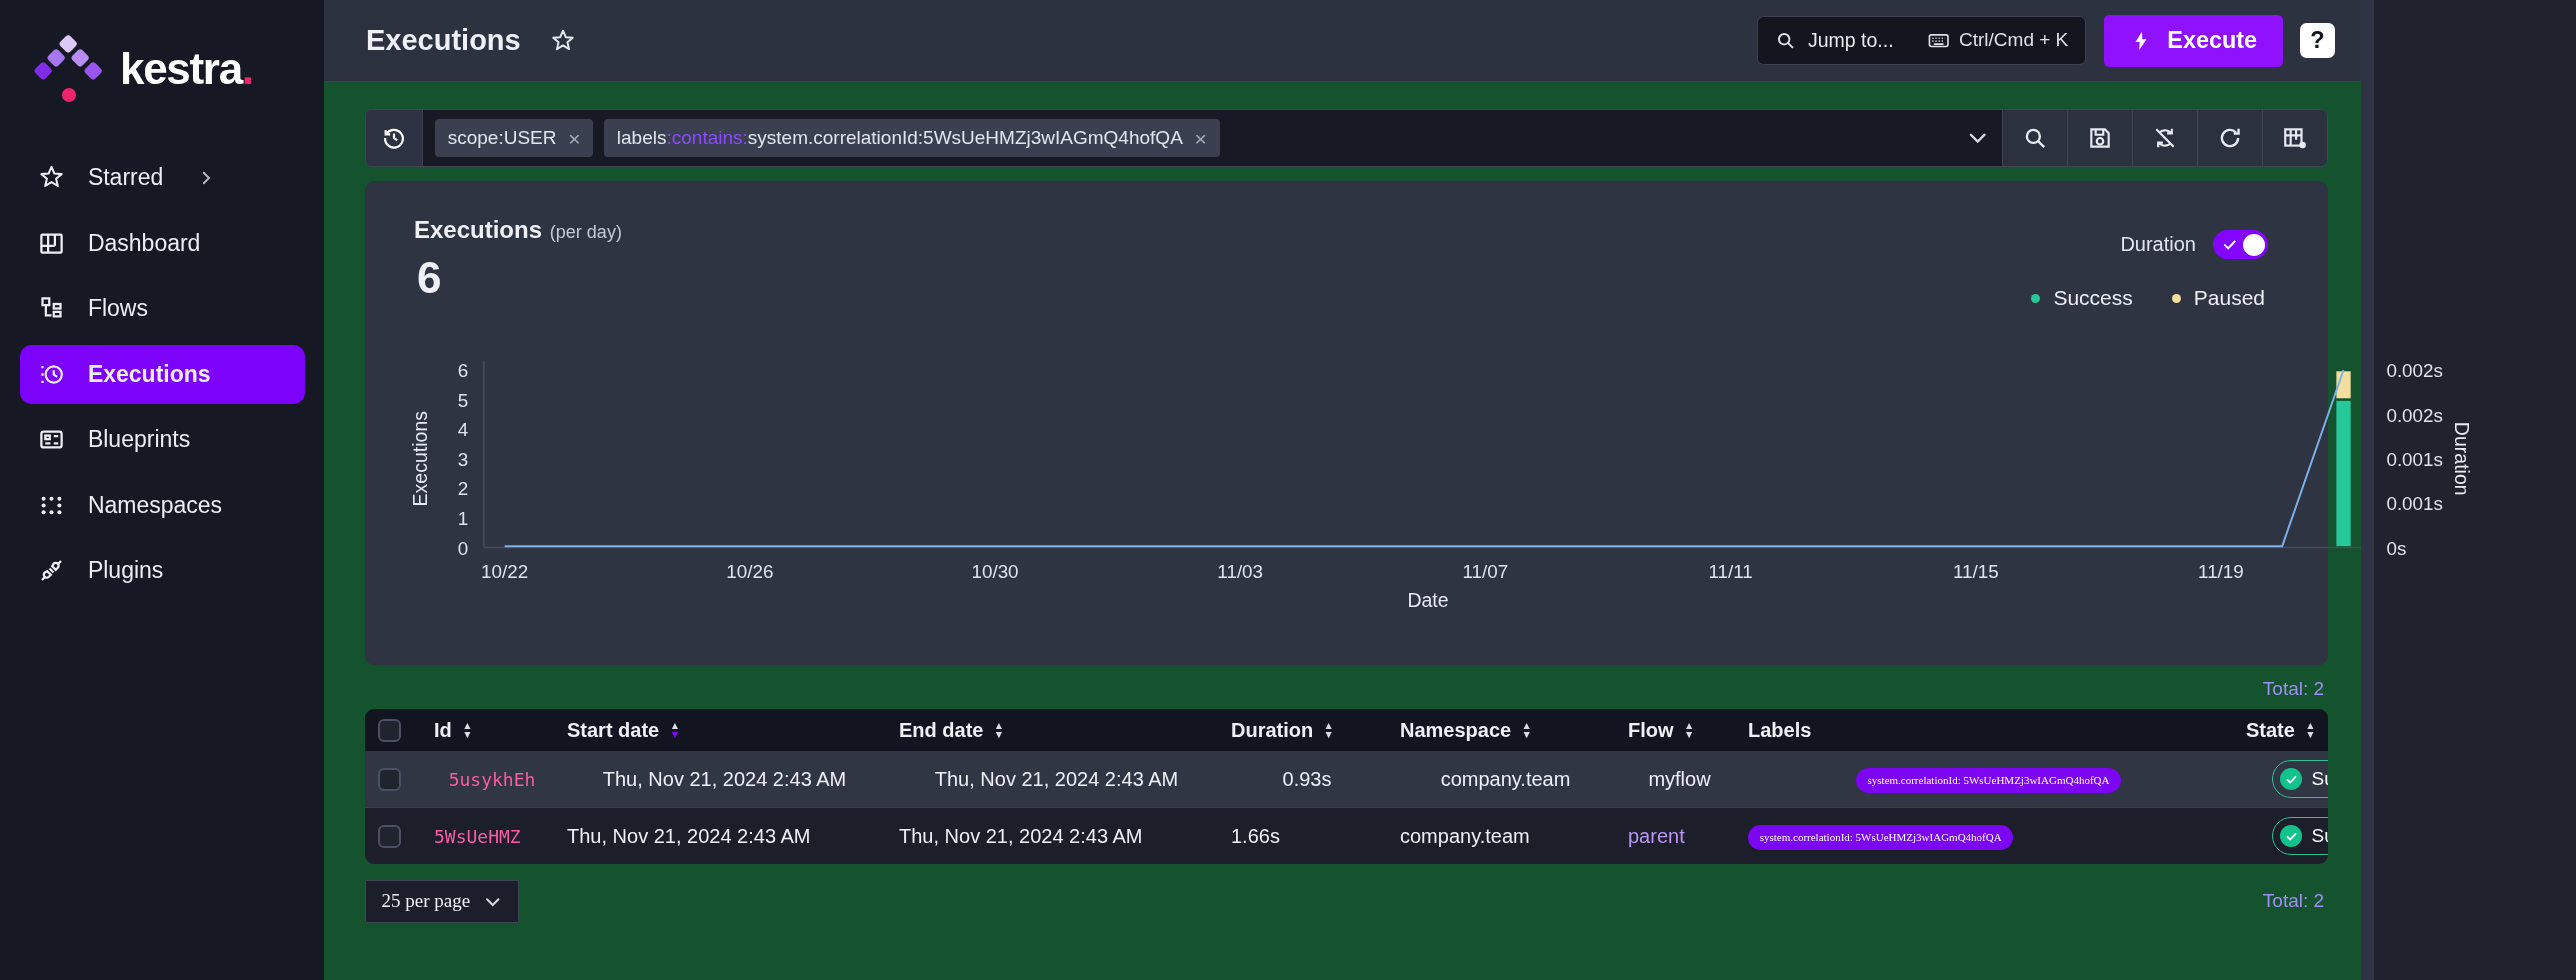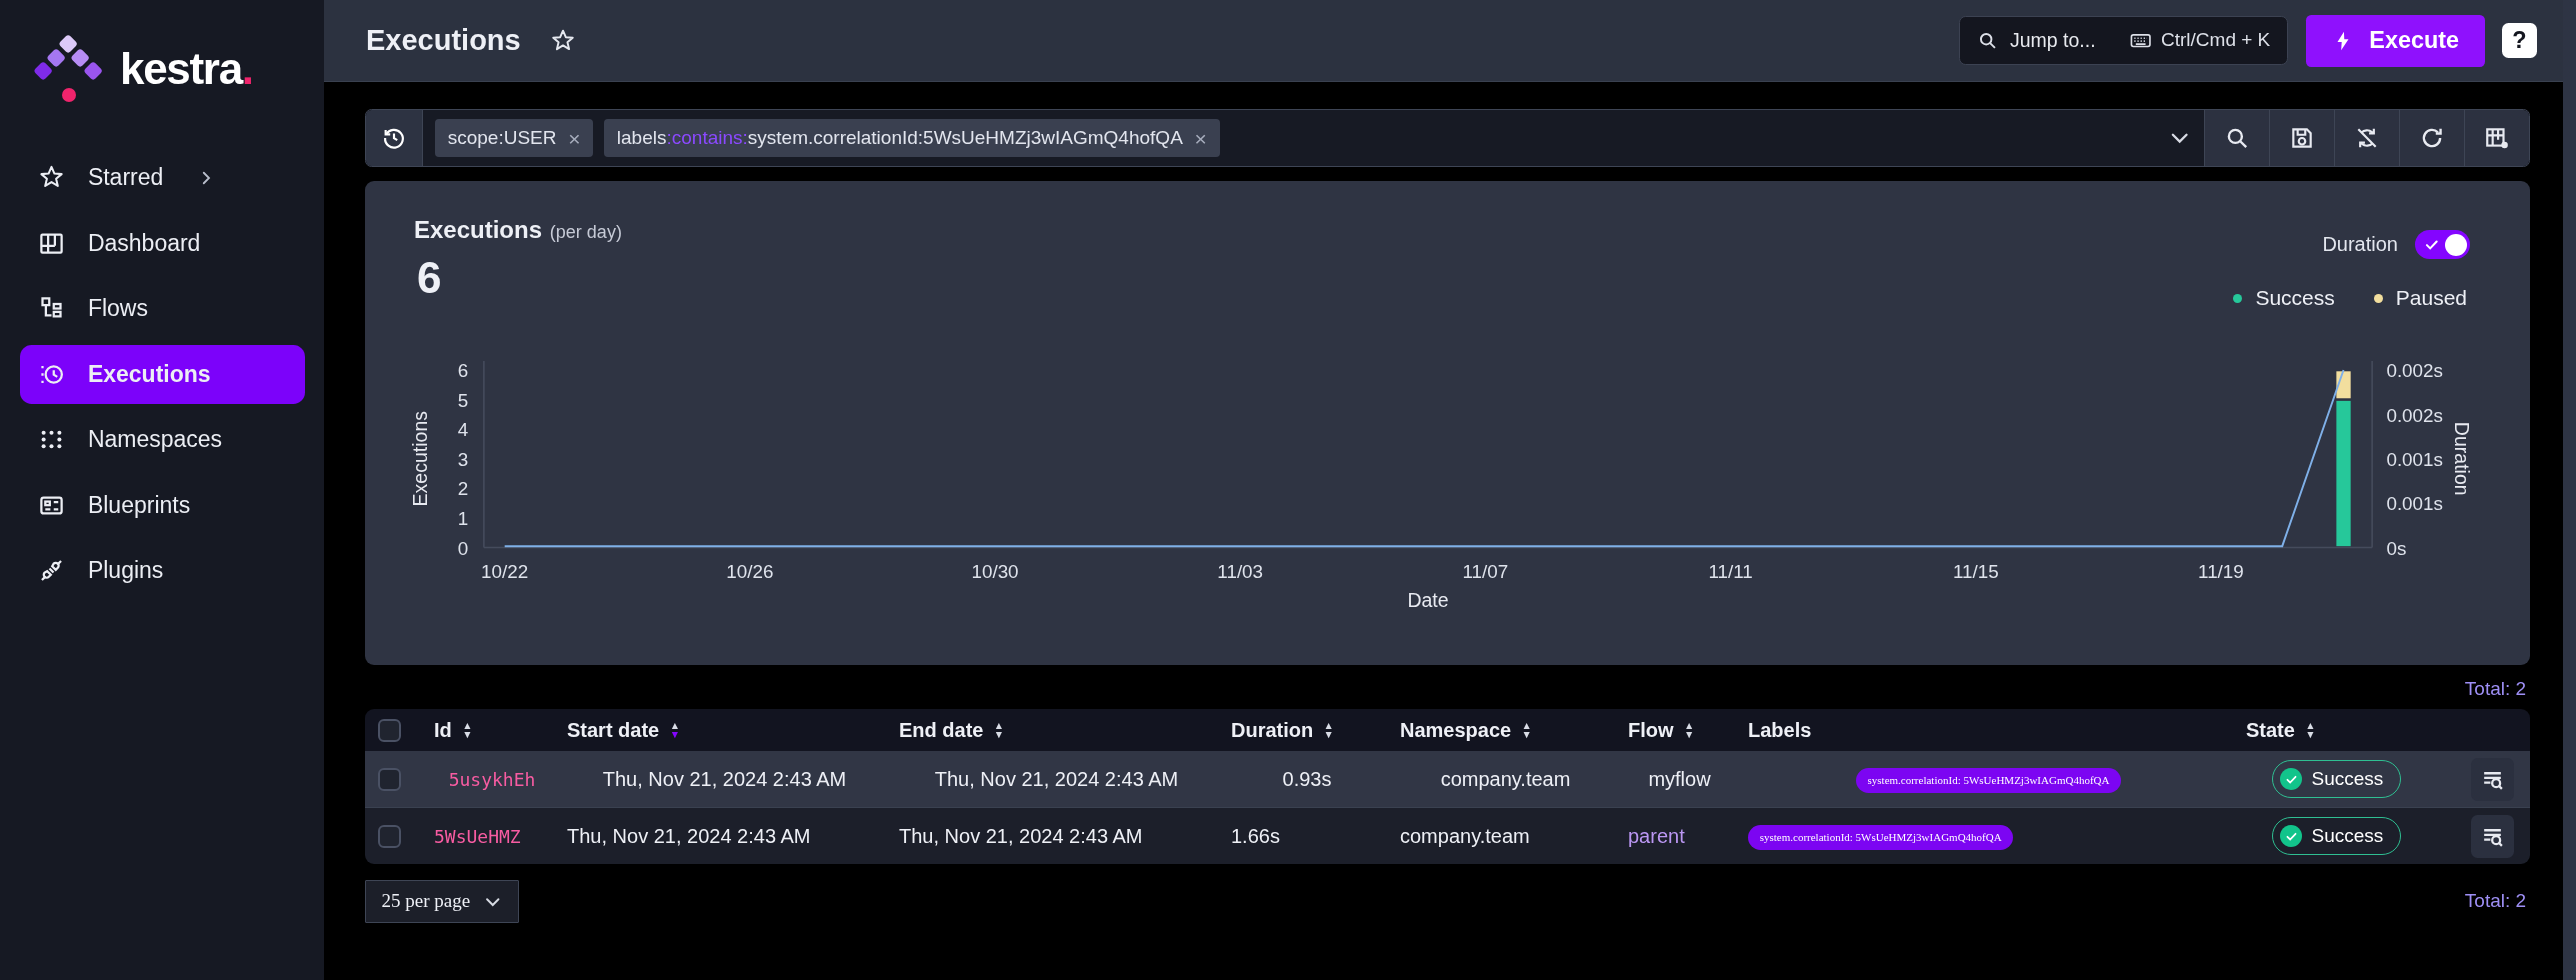--- a/index.html
+++ b/index.html
@@ -1,17 +1,17 @@
 <!DOCTYPE html>
 <html style="font-size:10.4px"><head>
 <meta charset="utf-8">
 <style>
   html,body{margin:0;padding:0;}
   body{width:2576px;height:981px;background:#20232E;font-family:"Liberation Sans",sans-serif;color:#EEF0F6;overflow:hidden;}
-  .app{display:flex;width:2576px;height:981px;}
+  .app{display:flex;width:2374px;height:981px;}
   
   .sidebar{width:324px;background:#161923;flex-shrink:0;}
   .logo{display:flex;align-items:center;gap:17px;padding:33px 0 0 35px;}
   .logo-mark{position:relative;width:68px;height:72px;}
   .diamond{position:absolute;width:14.3px;height:14.3px;border-radius:3.3px;transform:rotate(45deg);}
   .logo-dotmark{position:absolute;width:14.3px;height:14.3px;border-radius:50%;background:#F0246C;}
   .logo-text{font-size:44px;font-weight:bold;color:#fff;letter-spacing:-1.3px;line-height:1;}
   .logo-dot{color:#F0246C;}
   .nav{margin-top:43px;padding:0 19.5px;display:flex;flex-direction:column;gap:6.5px;}
   .nav-item{height:59px;border-radius:11.7px;display:flex;align-items:center;gap:23.4px;padding:0 18px;font-size:23px;color:#ECEEF4;cursor:pointer;}
@@ -26,21 +26,21 @@
   .page-title{font-size:29px;font-weight:bold;margin:0;}
   .title-star{width:26px;height:26px;margin-left:29px;color:#E6E9F0;}
   .jump{margin-left:auto;width:329px;height:49px;box-sizing:border-box;background:#14161F;border:1.3px solid #3C4252;border-radius:6.5px;display:flex;align-items:center;padding:0 17px;gap:11.7px;font-size:19.5px;color:#E8EAEF;cursor:pointer;}
   .jump .sic{width:21px;height:21px;color:#DDE0E8;}
   .kbd-group{margin-left:auto;display:flex;align-items:center;gap:9px;color:#DDE0E8;font-size:19px;}
   .kbd-group .kic{width:23.4px;height:23.4px;}
   .execute{margin-left:18px;height:52px;padding:0 26px;background:#8F11FD;border:none;border-radius:5.2px;color:#fff;font-size:23.4px;font-weight:bold;display:flex;align-items:center;gap:15px;cursor:pointer;font-family:"Liberation Sans",sans-serif;}
   .execute .bic{width:22px;height:22px;}
   .help{margin-left:17px;width:35px;height:35px;background:#fff;border-radius:6.5px;color:#14161F;font-size:23.4px;font-weight:bold;display:flex;align-items:center;justify-content:center;cursor:pointer;}
   
-  .content{flex:1;background:#000000;padding:27px 46px 0 41px;position:relative;}
+  .content{flex:1;background:#14532d;padding:27px 46px 0 41px;position:relative;}
   .scroll-track{position:absolute;right:0;top:0;bottom:0;width:13px;background:#2E3444;}
   
   .filter-row{display:flex;height:56px;border:1.3px solid #3E4555;border-radius:6.5px;overflow:hidden;}
   .f-history{width:56px;background:#2D3342;display:flex;align-items:center;justify-content:center;border-right:1.3px solid #3E4555;color:#fff;cursor:pointer;}
   .f-history .ic,.f-btn .ic{width:26px;height:26px;}
   .f-input{flex:1;background:#171A24;display:flex;align-items:center;gap:10.4px;padding:0 11.7px;min-width:0;}
   .chip{background:#3A4050;border-radius:3.9px;height:38px;display:flex;align-items:center;gap:11.7px;padding:0 13px;font-size:19px;color:#E2E5EE;white-space:nowrap;}
   .chip .op{color:#8B49FF;}
   .chip .x{color:#A7ADBD;font-size:21px;cursor:pointer;line-height:1;}
   .f-chevron{width:48px;background:#171A24;display:flex;align-items:center;justify-content:center;color:#D7DAE3;cursor:pointer;}
@@ -148,42 +148,42 @@
             <svg viewBox="0 0 24 24" fill="none" stroke="currentColor" stroke-width="2">
               <path d="M4 4.5v2M4 10.8v2.4M4 17.5v2"></path>
               <circle cx="14" cy="12" r="7.2"></circle>
               <path d="M14 8.2v4l3.1 1.9"></path>
             </svg>
           </span>
           <span>Executions</span>
         </div>
         <div class="nav-item">
           <span class="ic nav-ic">
+            <svg viewBox="0 0 24 24" fill="none" stroke="currentColor" stroke-width="2">
+              <rect x="3" y="5" width="18" height="14" rx="2"></rect>
+              <rect x="6.5" y="8.5" width="4" height="3.2"></rect>
+              <path d="M14 9h4M6.5 15.5h4.5M14 15.5h4"></path>
+            </svg>
+          </span>
+          <span>Blueprints</span>
+        </div>
+        <div class="nav-item">
+          <span class="ic nav-ic">
             <svg viewBox="0 0 24 24" fill="currentColor">
               <circle cx="5" cy="6" r="1.8"></circle>
               <circle cx="12" cy="6" r="1.8"></circle>
               <circle cx="19" cy="6" r="1.8"></circle>
               <circle cx="5" cy="12" r="1.8"></circle>
               <circle cx="19" cy="12" r="1.8"></circle>
               <circle cx="5" cy="18" r="1.8"></circle>
               <circle cx="12" cy="18" r="1.8"></circle>
               <circle cx="19" cy="18" r="1.8"></circle>
             </svg>
           </span>
           <span>Namespaces</span>
-        </div>
-        <div class="nav-item">
-          <span class="ic nav-ic">
-            <svg viewBox="0 0 24 24" fill="none" stroke="currentColor" stroke-width="2">
-              <rect x="3" y="5" width="18" height="14" rx="2"></rect>
-              <rect x="6.5" y="8.5" width="4" height="3.2"></rect>
-              <path d="M14 9h4M6.5 15.5h4.5M14 15.5h4"></path>
-            </svg>
-          </span>
-          <span>Blueprints</span>
         </div>
         <div class="nav-item">
           <span class="ic nav-ic">
             <svg viewBox="0 0 24 24" fill="none" stroke="currentColor" stroke-width="2">
               <path d="M8.2 12.6l3.2 3.2-1.8 1.8a2.6 2.6 0 01-3.7-3.7z"></path>
               <path d="M12.6 8.2l3.2 3.2 1.8-1.8a2.6 2.6 0 00-3.7-3.7z"></path>
               <path d="M10.2 10.2l3.6 3.6M3.5 20.5l3.3-3.3M20.5 3.5l-3.3 3.3"></path>
             </svg>
           </span>
           <span>Plugins</span>

